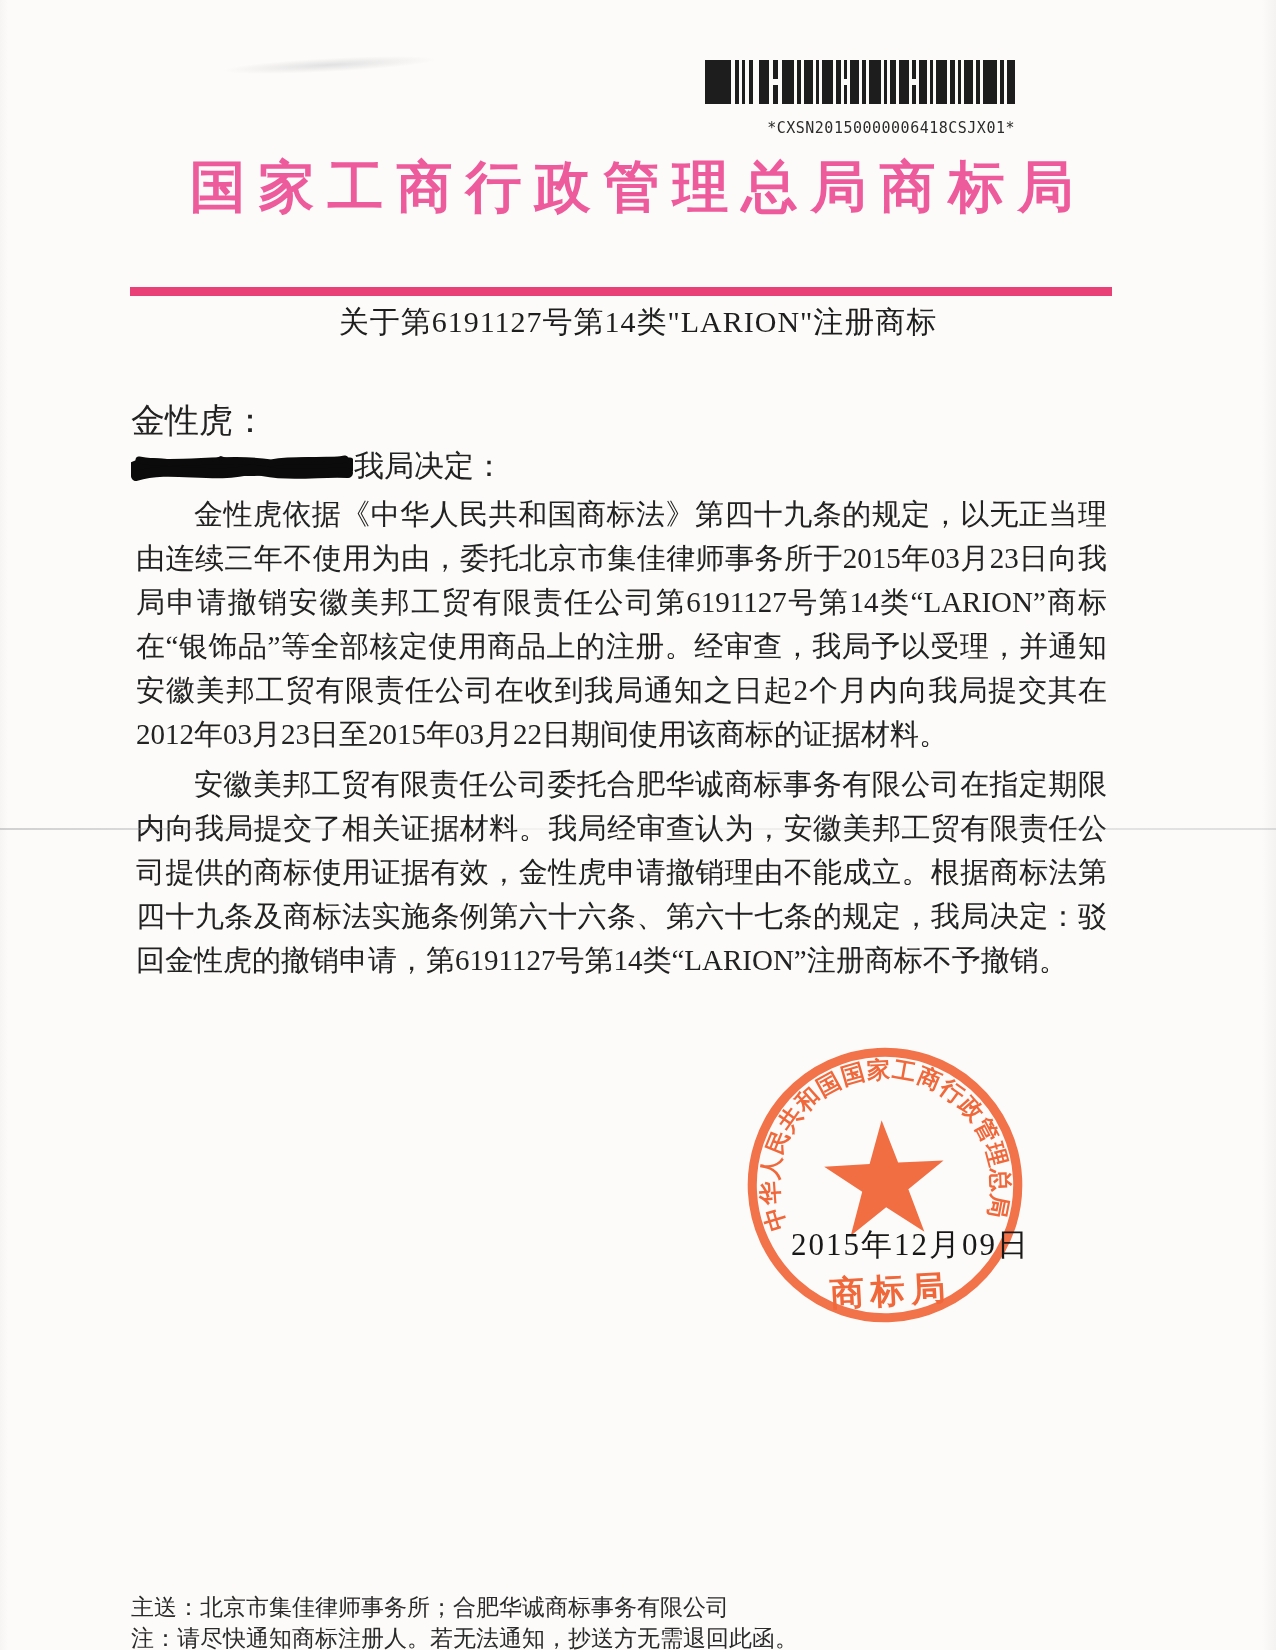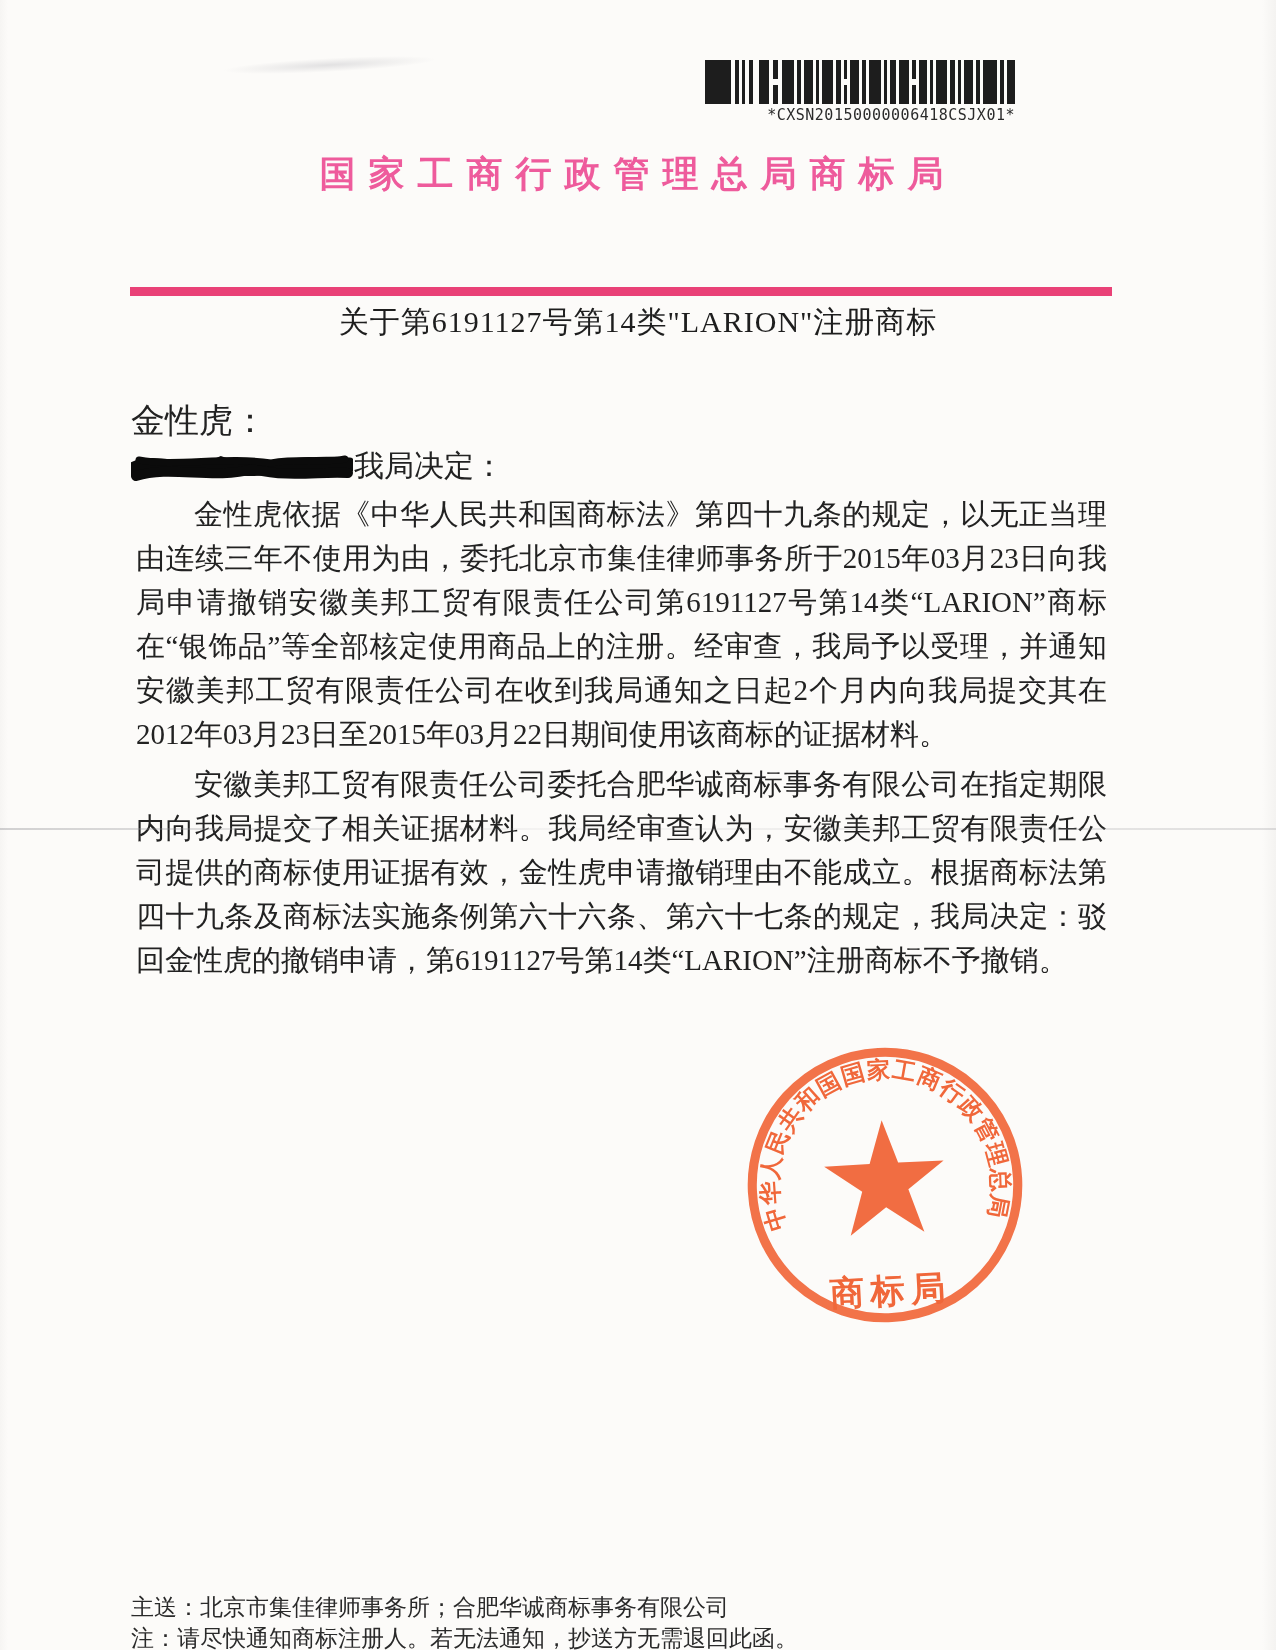--- a/index.html
+++ b/index.html
@@ -7,23 +7,23 @@
     position:relative; width:1276px; height:1650px; margin:0 auto;
     background:linear-gradient(90deg,#f6f5f3 0px,#fcfbf9 8px,#fcfbf9 1262px,#f4f3f1 1276px);
     overflow:hidden; font-family:"Liberation Serif","DejaVu Serif",serif; color:#222;
   }
   .smudge { position:absolute; top:58px; left:222px; width:215px; height:14px;
     background:radial-gradient(ellipse at center, rgba(120,120,132,0.20), rgba(120,120,132,0) 70%);
     transform:rotate(-3deg); }
   .barcode-block { position:absolute; top:60px; left:700px; width:315px; text-align:right; }
   .barcode-svg { display:block; }
   .barcode-text { font-family:"DejaVu Sans Mono","Liberation Mono",monospace;
-    font-size:15px; color:#2b2b2b; margin-top:2px; letter-spacing:0.5px; }
+    font-size:15px; color:#2b2b2b; margin-top:15px; letter-spacing:0.5px; }
   .agency-title { position:absolute; top:150px; left:0; width:100%; text-align:center;
-    font-size:36px; font-weight:700; color:#ee5b9c; letter-spacing:13px; white-space:nowrap; }
+    font-size:56px; font-weight:700; color:#ee5b9c; letter-spacing:13px; white-space:nowrap; }
   .doc-number { position:absolute; top:226px; left:0; width:100%; text-align:center;
     font-size:25px; color:#262626; letter-spacing:1px; }
   .pink-rule { position:absolute; top:287px; left:130px; width:982px; height:9px; background:#e94177; }
   .decision-title { position:absolute; top:301px; left:0; width:100%; text-align:center;
     font-size:30px; line-height:42px; color:#1e1e1e; letter-spacing:1px; font-weight:500; }
   .recipient-person { position:absolute; top:398px; left:131px; font-size:34px; color:#222; }
   .recipient-company { position:absolute; top:446px; left:131px; font-size:30px; color:#222;
     display:flex; align-items:center; }
   .redaction-svg { display:block; margin-right:1px; }
   .body-block { position:absolute; top:486px; left:130px; width:983px;
@@ -120,19 +120,20 @@
       <circle cx="150" cy="150" r="131" fill="none" stroke-width="9" stroke-opacity="0.92" stroke="#f06030"></circle>
       <path id="sealArc" d="M 50.4 186.3 A 106 106 0 1 1 249.6 186.3" fill="none"></path>
       <text font-size="23" font-weight="bold" letter-spacing="1" text-anchor="middle" fill="#f06030">
         <textPath href="#sealArc" startOffset="50%">中华人民共和国国家工商行政管理总局</textPath>
       </text>
       <polygon fill-opacity="0.96" points="150,86 164.1,128.6 209,128.8 172.8,155.4 186.4,198.2 150,172 113.6,198.2 127.2,155.4 91,128.8 135.9,128.6" fill="#f06030"></polygon>
       <text x="150" y="266" text-anchor="middle" font-size="34" font-weight="bold" letter-spacing="6" fill="#f06030">商标局</text>
     </svg>
   </div>
 
+  <div class="seal-date">2015年12月09日</div>
 
   <div class="footer-block">
     <div>主送：北京市集佳律师事务所；合肥华诚商标事务有限公司</div>
     <div>注：请尽快通知商标注册人。若无法通知，抄送方无需退回此函。</div>
   </div>
 
 </div>
 
 </body></html>

